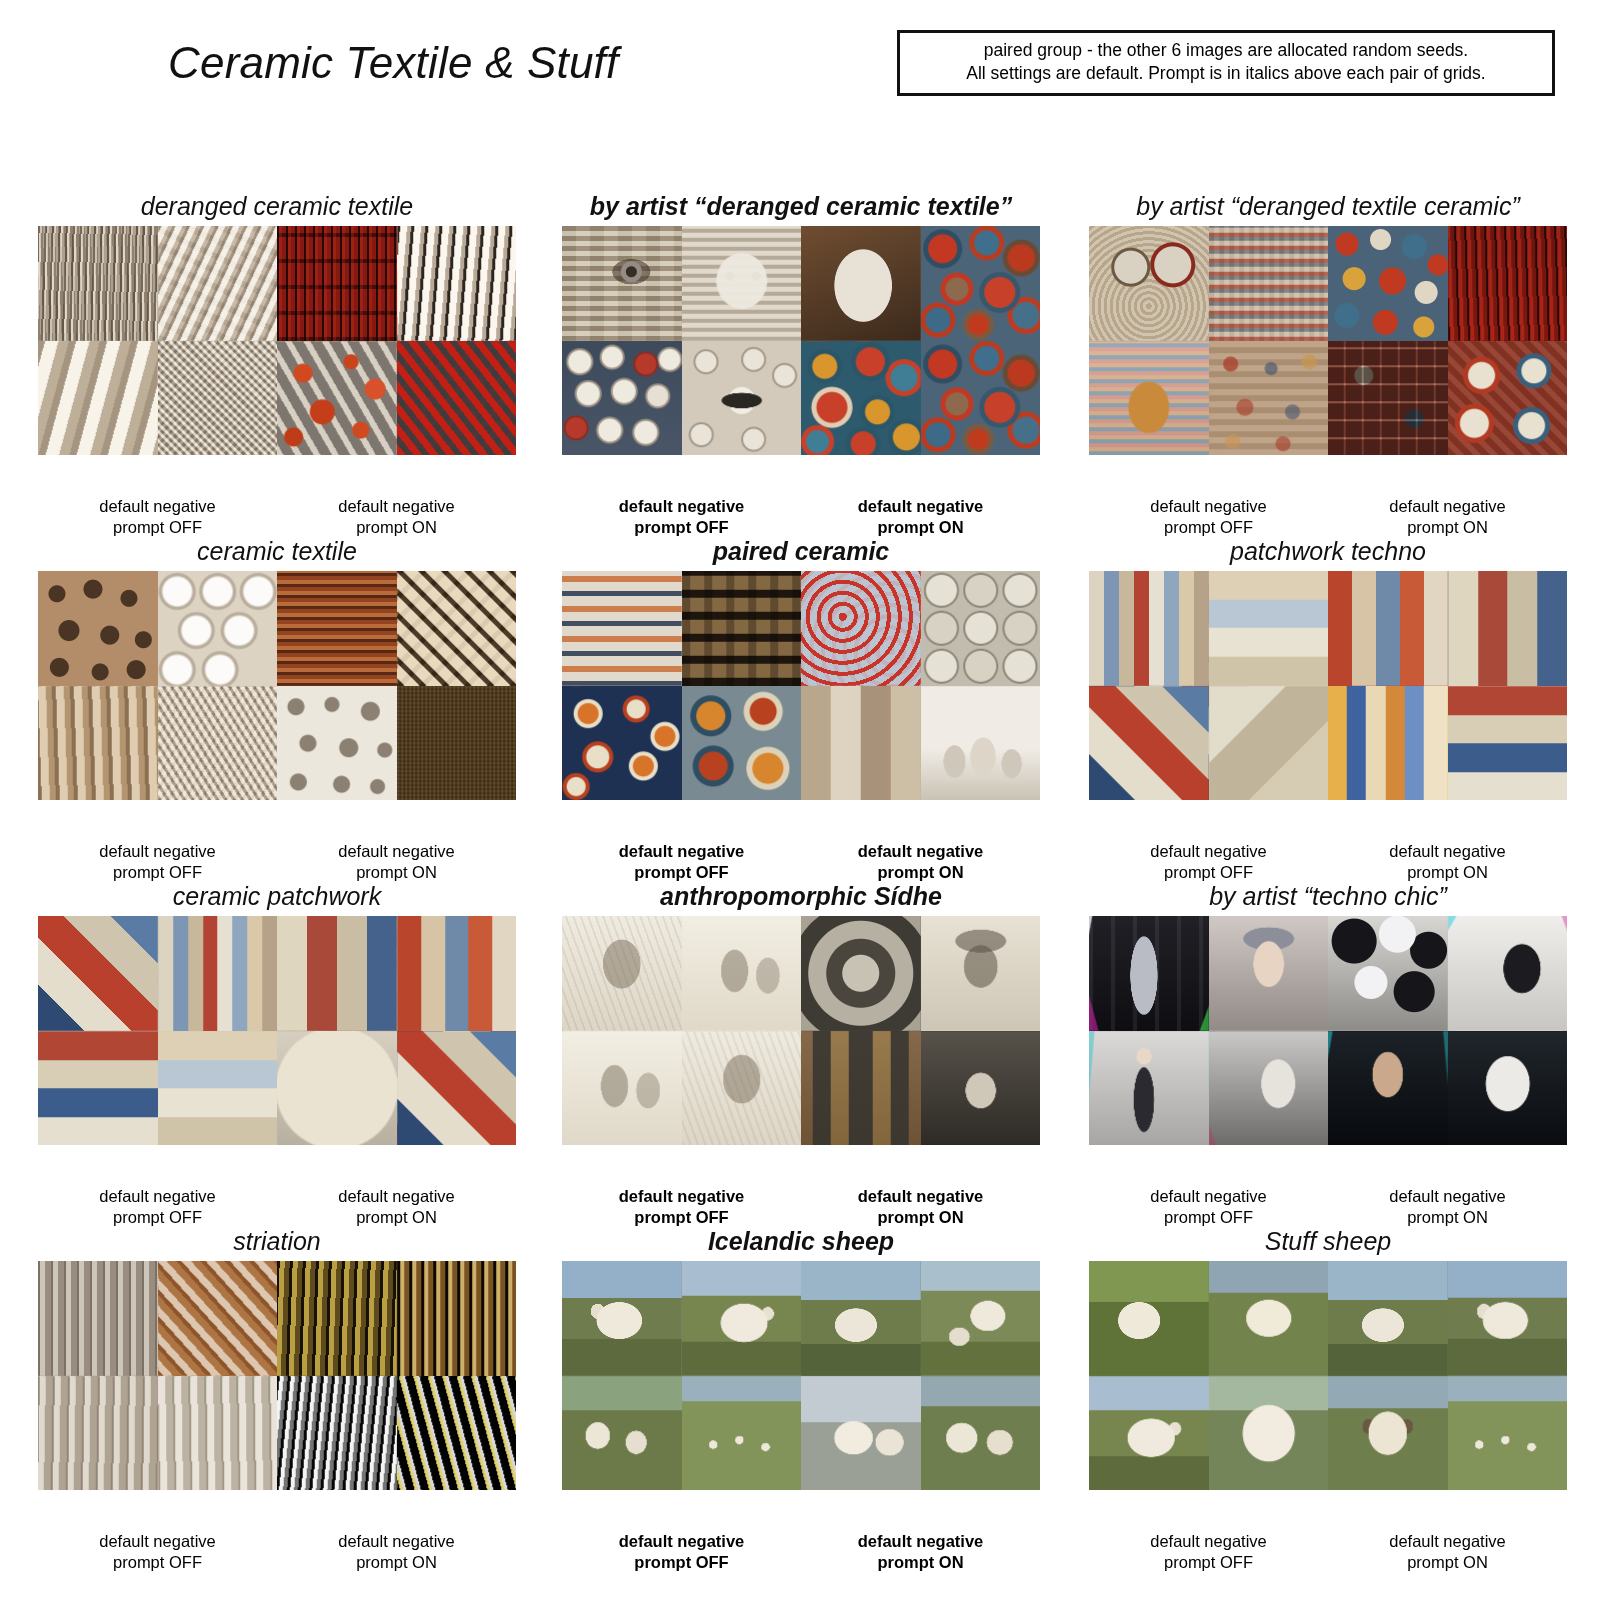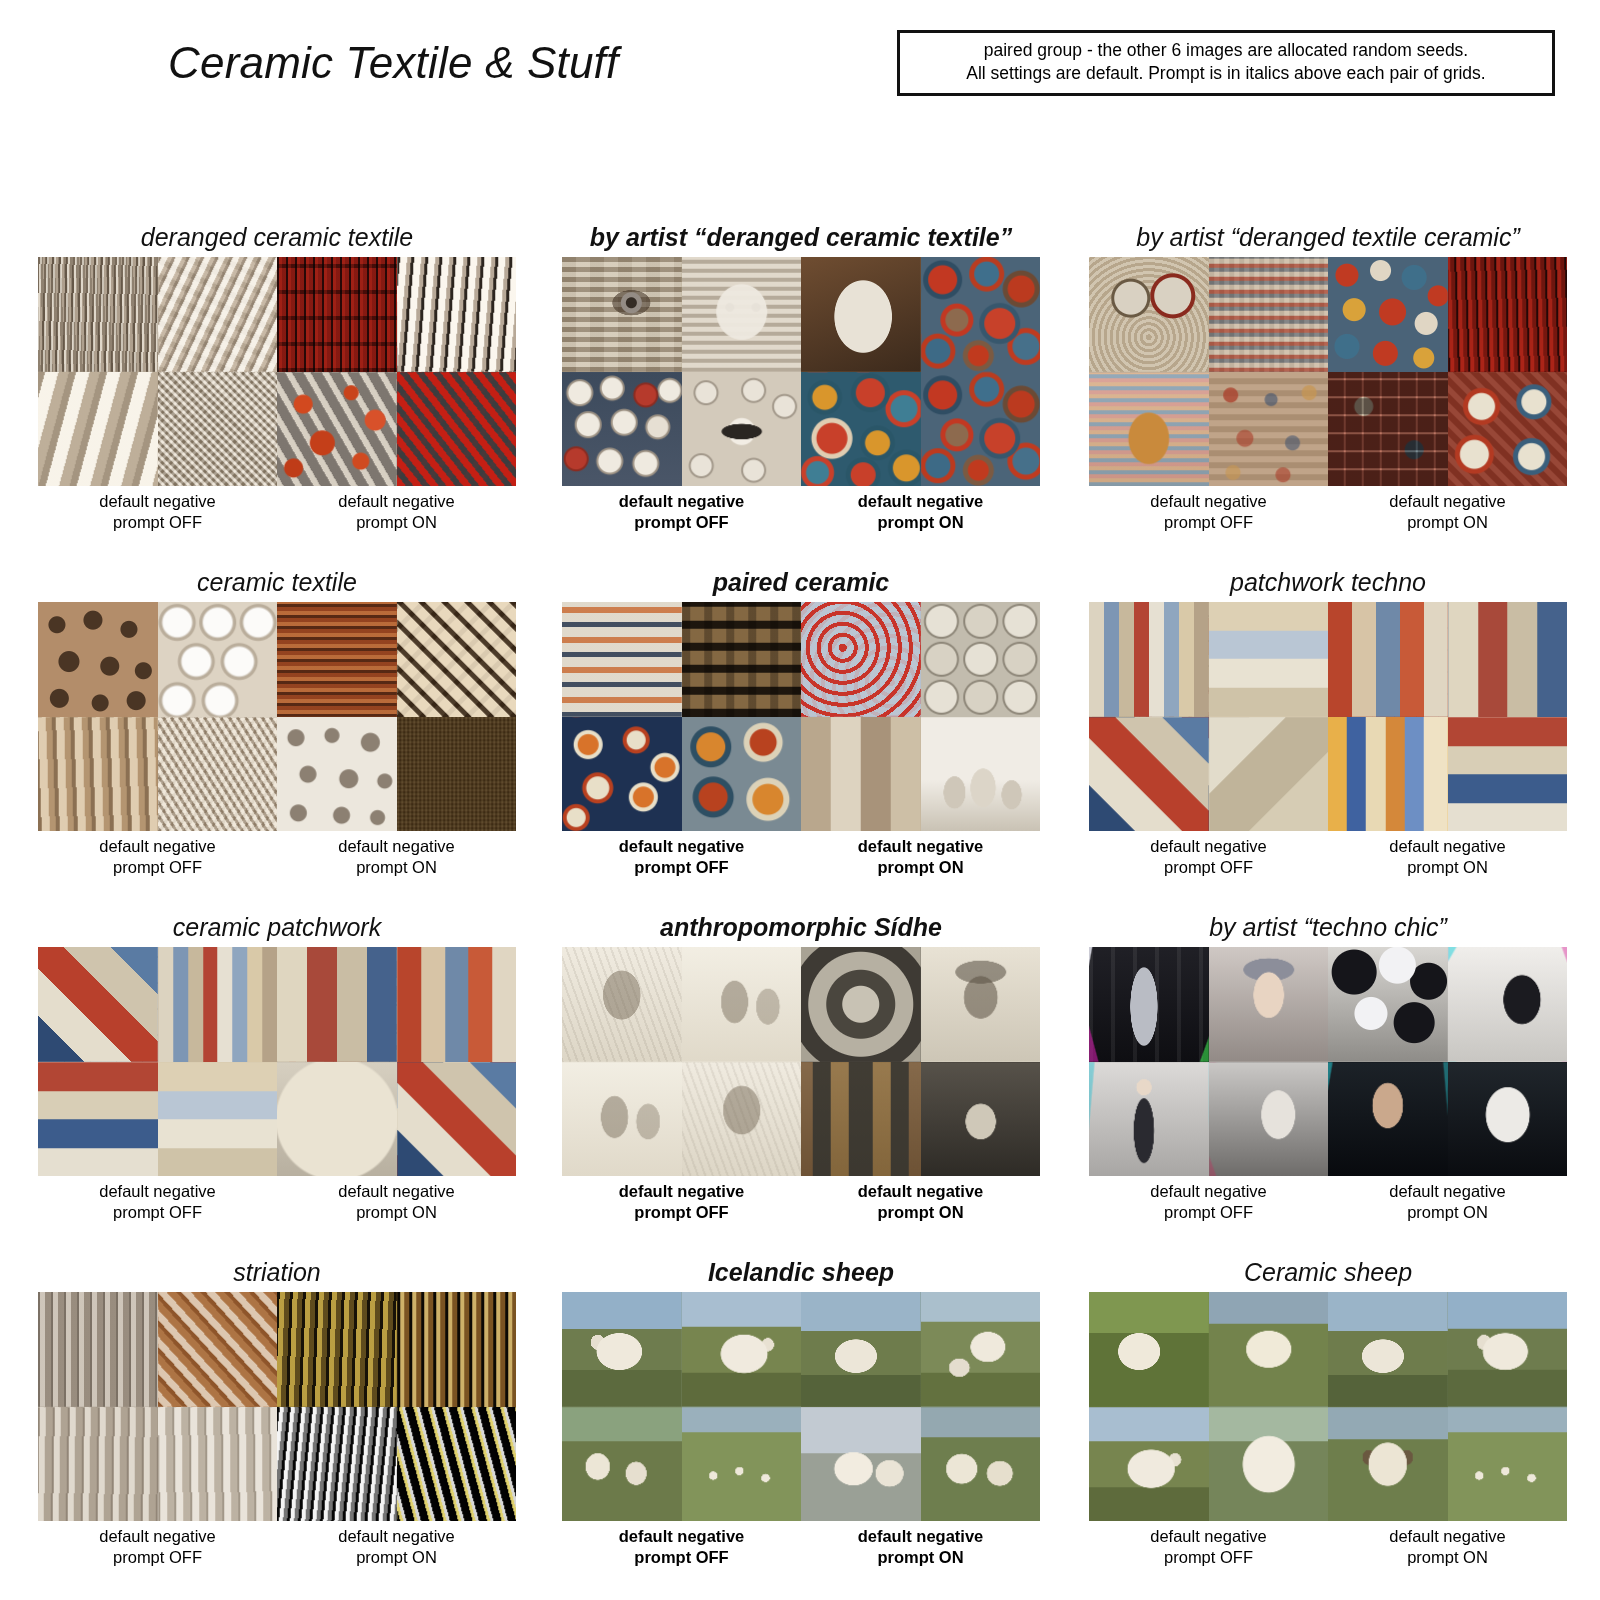--- a/index.html
+++ b/index.html
@@ -29,40 +29,40 @@
   
   .panels{position:absolute;left:0;top:186px;width:1600px;}
   .prow{position:relative;height:345px;}
   .panel{position:absolute;top:0;width:478px;}
   .panel.c0{left:38px;}
   .panel.c1{left:562px;font-weight:bold;}
   .panel.c2{left:1089px;}
 
   .panel-title{
     height:40px;line-height:40px;text-align:center;
-    font-style:italic;font-size:25px;white-space:nowrap;color:#111;margin-top:31px;
+    font-style:italic;font-size:25px;white-space:nowrap;color:#111;
   }
 
   .gridpair{
     position:relative;width:100%;height:229px;
     display:flex;flex-direction:row;
   }
   .grid2{
     width:50%;height:100%;
     display:grid;grid-template-columns:1fr 1fr;grid-template-rows:1fr 1fr;
     gap:0;
   }
   .cell{
     width:100%;height:100%;
     background-size:cover;background-position:center;
     position:relative;overflow:hidden;
   }
 
   .captions{
-    position:relative;width:100%;height:56px;display:flex;flex-direction:row;
+    position:relative;width:100%;height:56px;display:flex;flex-direction:row;margin-top:36px;
   }
   .cap{
     width:50%;text-align:center;font-size:16.5px;line-height:1.26;
     padding-top:5px;box-sizing:border-box;color:#000;
   }
   .cap span{display:block;}
 
   
 
   
@@ -1025,21 +1025,21 @@
               <span>default negative</span>
               <span>prompt OFF</span>
             </div>
             <div class="cap">
               <span>default negative</span>
               <span>prompt ON</span>
             </div>
           </div>
         </div>
         <div class="panel c2">
-          <div class="panel-title">Ceramic sheep</div>
+          <div class="panel-title">Stuff sheep</div>
           <div class="gridpair">
             <div class="grid2">
               <div class="cell tx t-sheep-meadow"></div>
               <div class="cell tx t-sheep-hill"></div>
               <div class="cell tx t-sheep-b"></div>
               <div class="cell tx t-sheep-face"></div>
             </div>
             <div class="grid2">
               <div class="cell tx t-sheep-c"></div>
               <div class="cell tx t-sheep-a"></div>

